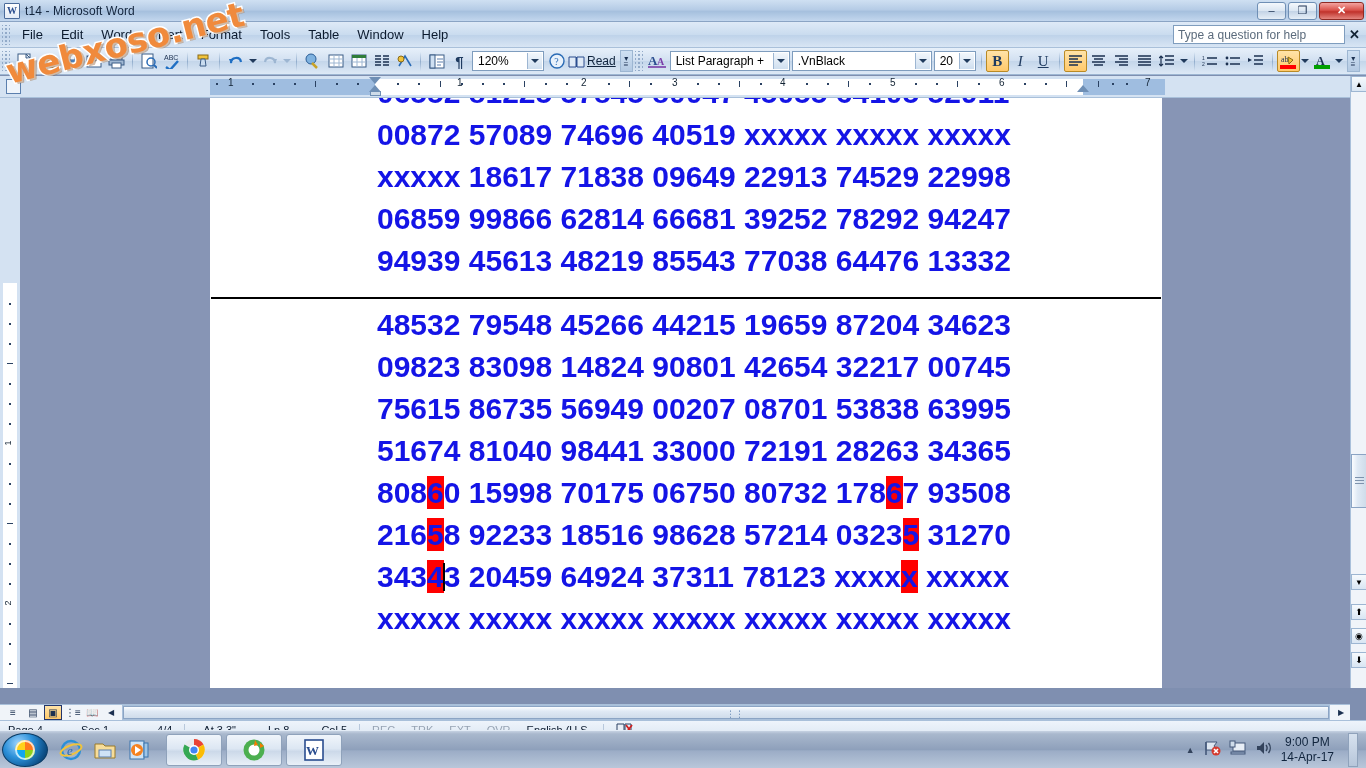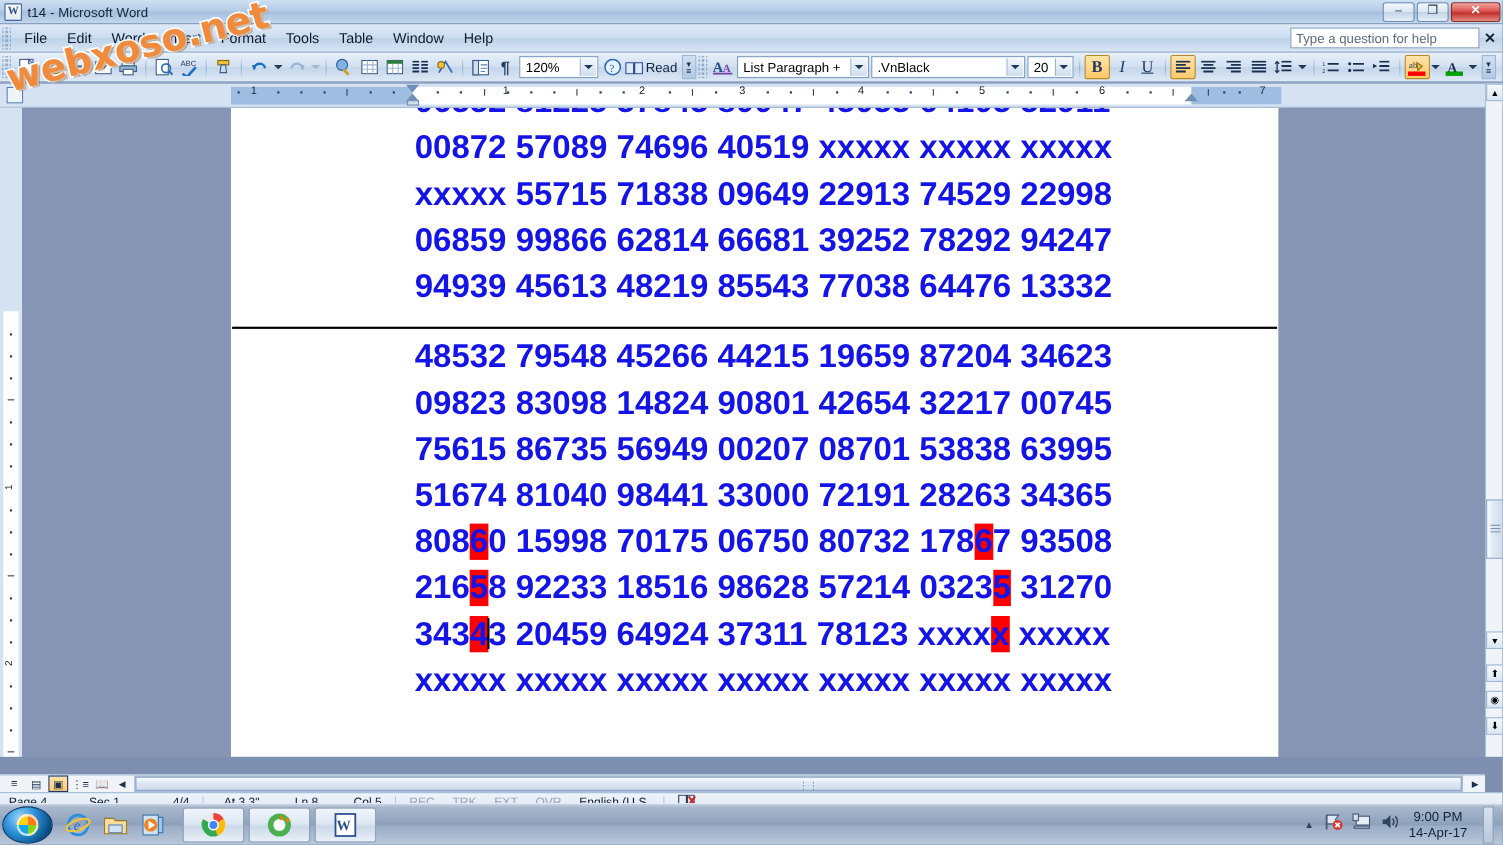--- a/index.html
+++ b/index.html
@@ -390,21 +390,21 @@
           <circle cx="8" cy="8" r="7" fill="#e8f1fb" stroke="#2a6bb5" stroke-width="1.4"></circle>
           <text x="5.2" y="12" font-size="10" font-family="Liberation Serif" fill="#2a6bb5">?</text>
         </svg>
     </div>
     <div class="tb-btn" style="width:17px">
       <svg width="17" height="13">
           <path d="M1 2 h7 v10 h-7 Z M9 2 h7 v10 h-7 Z" fill="#dfeaf7" stroke="#2a4d8f"></path>
           <path d="M8.5 2 v10" stroke="#2a4d8f"></path>
         </svg>
     </div>
-    <div class="tb-text" style="">Read</div>
+    <div class="tb-text" style="text-decoration:underline">Read</div>
     <div class="tb-overflow">
       <span style="font-size:8px;line-height:7px;color:#1b3050">▾</span>
       <span style="font-size:8px;line-height:6px;color:#1b3050">≡</span>
     </div>
 
     <div class="grip"></div>
     <div class="tb-btn">
       <svg width="18" height="16">
           <text x="0" y="12" font-size="13" font-family="Liberation Serif" font-weight="bold" fill="#2a4d8f">A</text>
           <text x="9" y="12" font-size="10" font-family="Liberation Serif" font-weight="bold" fill="#7a3ca8">A</text>
@@ -597,21 +597,21 @@
   <div class="doc-area">
     <div class="page">
       <div id="sec1">
           <div class="clip-top">
             <div class="doc-line">06552 81225 57845 80047 45055 64105 52911</div>
           </div>
           <div>
             <div class="doc-line">00872 57089 74696 40519 xxxxx xxxxx xxxxx</div>
           </div>
           <div>
-            <div class="doc-line">xxxxx 55715 71838 09649 22913 74529 22998</div>
+            <div class="doc-line">xxxxx 18617 71838 09649 22913 74529 22998</div>
           </div>
           <div>
             <div class="doc-line">06859 99866 62814 66681 39252 78292 94247</div>
           </div>
           <div>
             <div class="doc-line">94939 45613 48219 85543 77038 64476 13332</div>
           </div>
         </div>
       <div class="sec-break"></div>
       <div id="sec2" style="padding-top:22px">

